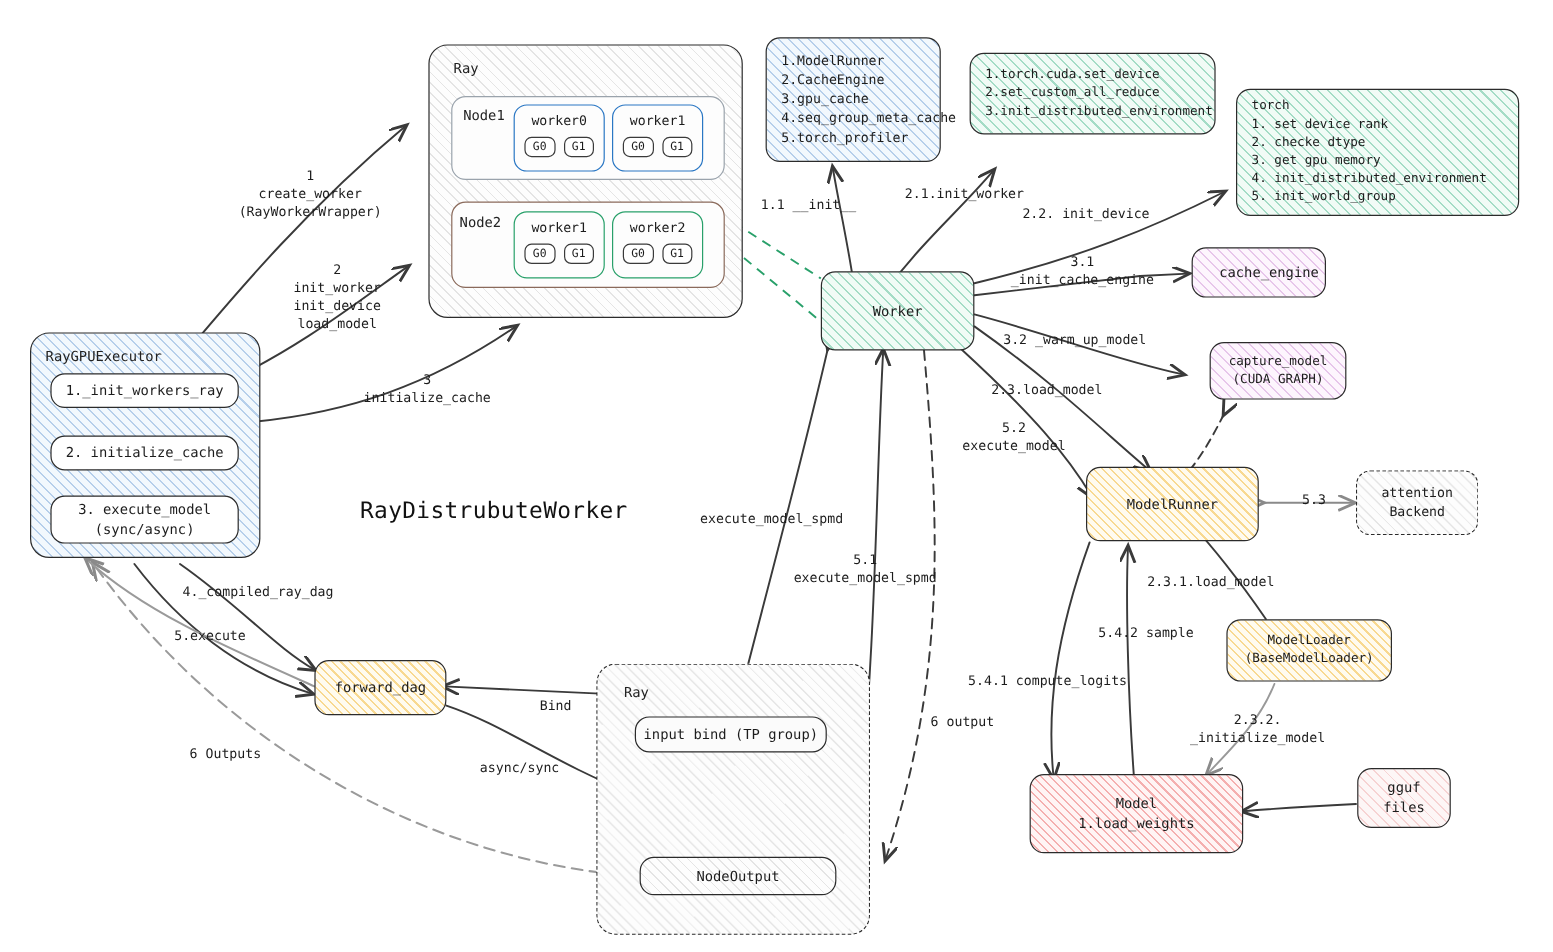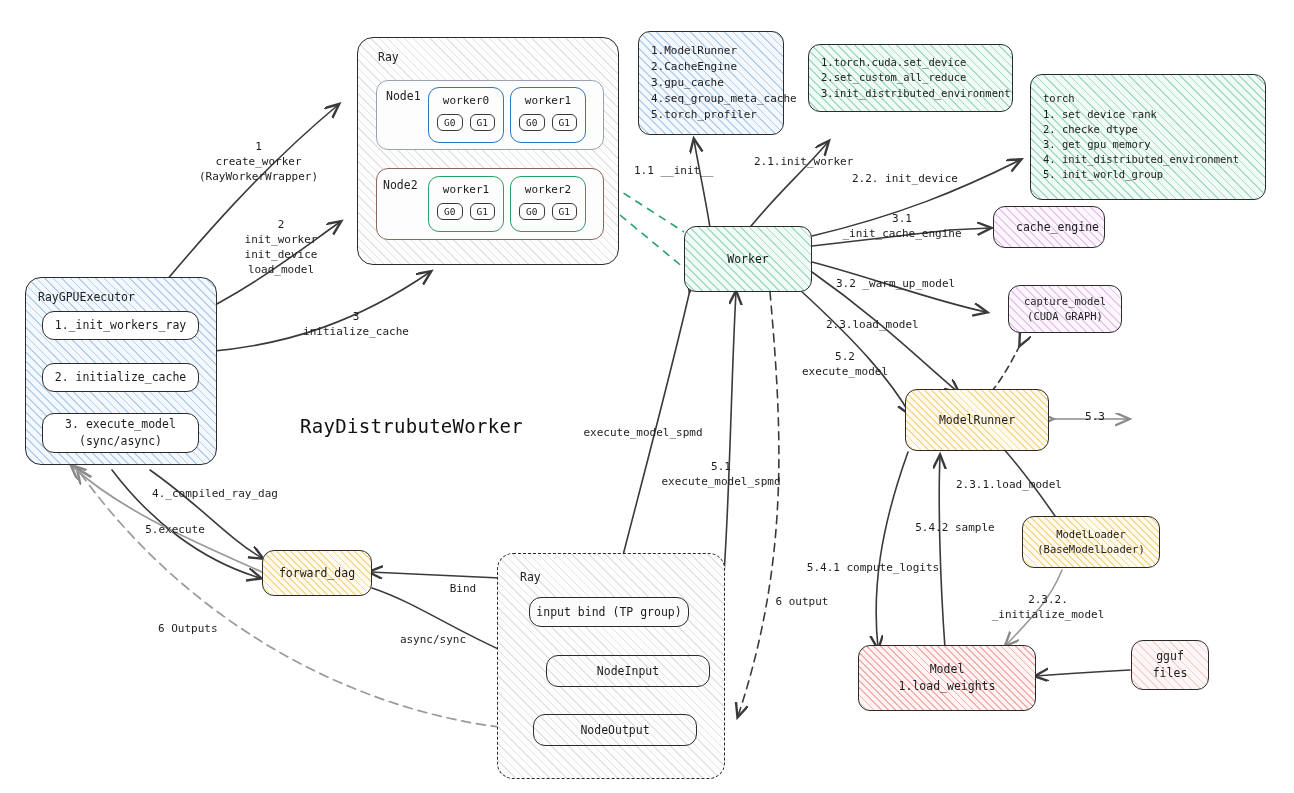--- a/index.html
+++ b/index.html
@@ -236,52 +236,53 @@
   <div class="node h-blue b-dark left-text" style="left:638px; top:31px; width:146px; height:104px; font-size:11px;"><span>1.ModelRunner
 2.CacheEngine
 3.gpu_cache
 4.seq_group_meta_cache
 5.torch_profiler</span></div>
 
   <div class="node h-green b-dark left-text" style="left:808px; top:44px; width:205px; height:68px; font-size:10.5px;"><span>1.torch.cuda.set_device
 2.set_custom_all_reduce
 3.init_distributed_environment</span></div>
 
-  <div class="node h-green b-dark left-text" style="left:1030px; top:74px; width:236px; height:126px; font-size:10.5px;"><span>torch
+  <div class="node h-green b-dark left-text" style="left:1030px; top:74px; width:236px; height:106px; font-size:10.5px;"><span>torch
 1. set device rank
 2. checke dtype
 3. get gpu memory
 4. init_distributed_environment
 5. init_world_group</span></div>
 
   <div class="node h-green b-dark" style="left:684px; top:226px; width:128px; height:66px;"><span>Worker</span></div>
 
   <div class="node h-purple b-dark" style="left:993px; top:206px; width:112px; height:42px;padding-left:17px;"><span>cache_engine</span></div>
 
   <div class="node h-purple b-dark" style="left:1008px; top:285px; width:114px; height:48px; font-size:10.5px;"><span>capture_model
 (CUDA GRAPH)</span></div>
 
   <div class="node h-yellow b-dark" style="left:905px; top:389px; width:144px; height:62px;"><span>ModelRunner</span></div>
 
+  <div class="node h-gray b-dark dashed" style="left:1130px; top:392px; width:102px; height:54px; font-size:11px;"><span>attention
+Backend</span></div>
 
   <div class="node h-yellow b-dark" style="left:1022px; top:516px; width:138px; height:52px; font-size:10.5px;"><span>ModelLoader
 (BaseModelLoader)</span></div>
 
   <div class="node h-red b-dark" style="left:858px; top:645px; width:178px; height:66px;"><span>Model
 1.load_weights</span></div>
 
   <div class="node h-pinkl b-dark" style="left:1131px; top:640px; width:78px; height:50px;"><span>gguf
 files</span></div>
 
   <div class="node h-yellow b-dark" style="left:262px; top:550px; width:110px; height:46px;"><span>forward_dag</span></div>
 
   <div class="node h-gray b-dark dashed" style="left:497px; top:553px; width:228px; height:226px; border-radius:16px;"></div>
   <div class="grouplabel" style="left:520px; top:570px;">Ray</div>
   <div class="node h-none b-dark thin" style="left:529px; top:597px; width:160px; height:30px; background:#fbfbfb;"><span>input bind (TP group)</span></div>
-  <div class="node h-gray b-dark thin" style="left:546px; top:655px; width:164px; height:32px;"><span>NodeInput</span></div>
   <div class="node h-gray b-dark thin" style="left:533px; top:714px; width:164px; height:32px;"><span>NodeOutput</span></div>
 
   <div class="title" style="left:300px; top:415px;">RayDistrubuteWorker</div>
 
   <div class="edgelabel" style="left:186px; top:140px; width:145px;">1
 create_worker
 (RayWorkerWrapper)</div>
   <div class="edgelabel" style="left:226px; top:218px; width:110px;">2
 init_worker
 init_device

